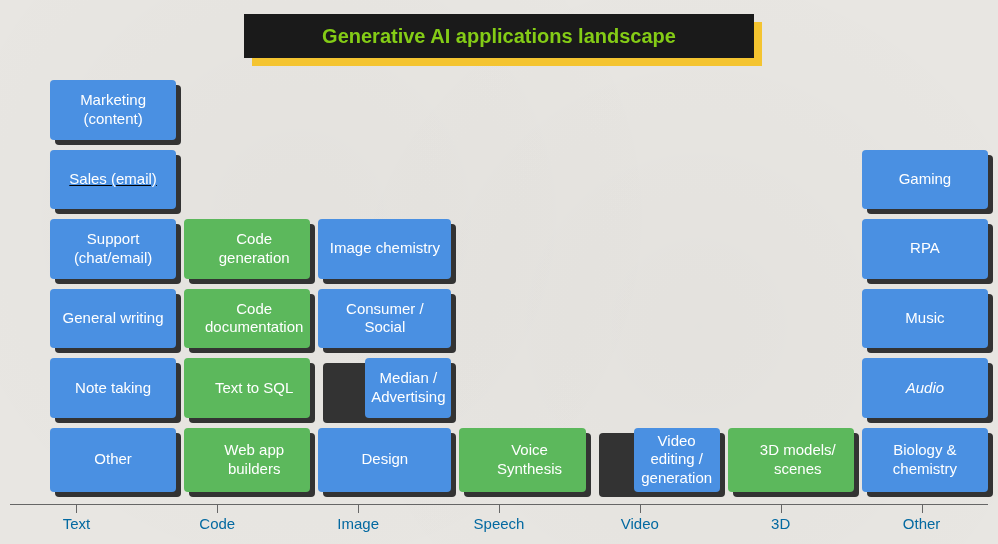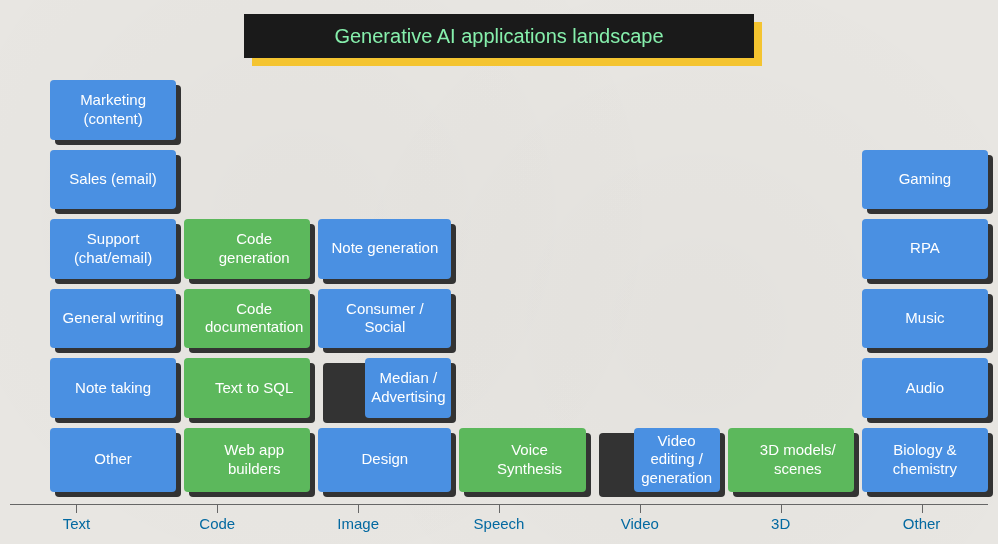--- a/index.html
+++ b/index.html
@@ -25,27 +25,27 @@
       position: absolute;
       top: 8px;
       left: 8px;
       width: 100%;
       height: 44px;
       background: #f4c430;
     }
     .title-bar {
       position: relative;
       background: #1a1a1a;
-      color: #86efac;
+      color: #84cc16;
       height: 44px;
       display: flex;
       align-items: center;
       justify-content: center;
       font-size: 20px;
-      font-weight: 400;
+      font-weight: 700;
     }
 
     .grid {
       position: absolute;
       top: 80px;
       left: 10px;
       right: 10px;
       bottom: 52px;
       display: grid;
       grid-template-columns: repeat(7, 1fr);
@@ -116,21 +116,21 @@
 <div class="title-wrap">
   <div class="title-shadow"></div>
   <div class="title-bar">Generative AI applications landscape</div>
 </div>
 
 <div class="grid" id="grid">
     <div class="cell blue" style="grid-area: 1 / 1;">
       <div class="box-shadow"></div>
       <div class="box">Marketing (content)</div>
     </div>
-    <div class="cell blue" style="grid-area: 2 / 1;">
+    <div class="cell blue" style="grid-area: 2 / 1; text-decoration: underline;">
       <div class="box-shadow"></div>
       <div class="box">Sales (email)</div>
     </div>
     <div class="cell blue" style="grid-area: 3 / 1;">
       <div class="box-shadow"></div>
       <div class="box">Support (chat/email)</div>
     </div>
     <div class="cell blue" style="grid-area: 4 / 1;">
       <div class="box-shadow"></div>
       <div class="box">General writing</div>
@@ -154,21 +154,21 @@
     <div class="cell green" style="grid-area: 5 / 2;">
       <div class="box-shadow"></div>
       <div class="box">Text to SQL</div>
     </div>
     <div class="cell green" style="grid-area: 6 / 2;">
       <div class="box-shadow"></div>
       <div class="box">Web app builders</div>
     </div>
     <div class="cell blue" style="grid-area: 3 / 3;">
       <div class="box-shadow"></div>
-      <div class="box">Note generation</div>
+      <div class="box">Image chemistry</div>
     </div>
     <div class="cell blue" style="grid-area: 4 / 3;">
       <div class="box-shadow"></div>
       <div class="box">Consumer / Social</div>
     </div>
     <div class="cell blue" style="grid-area: 5 / 3; padding-left: 47px;">
       <div class="box-shadow"></div>
       <div class="box">Median / Advertising</div>
     </div>
     <div class="cell blue" style="grid-area: 6 / 3;">
@@ -192,21 +192,21 @@
       <div class="box">Gaming</div>
     </div>
     <div class="cell blue" style="grid-area: 3 / 7;">
       <div class="box-shadow"></div>
       <div class="box">RPA</div>
     </div>
     <div class="cell blue" style="grid-area: 4 / 7;">
       <div class="box-shadow"></div>
       <div class="box">Music</div>
     </div>
-    <div class="cell blue" style="grid-area: 5 / 7;">
+    <div class="cell blue" style="grid-area: 5 / 7; font-style: italic;">
       <div class="box-shadow"></div>
       <div class="box">Audio</div>
     </div>
     <div class="cell blue" style="grid-area: 6 / 7;">
       <div class="box-shadow"></div>
       <div class="box">Biology &amp; chemistry</div>
     </div>
   </div>
 
 <div class="axis" id="axis">

